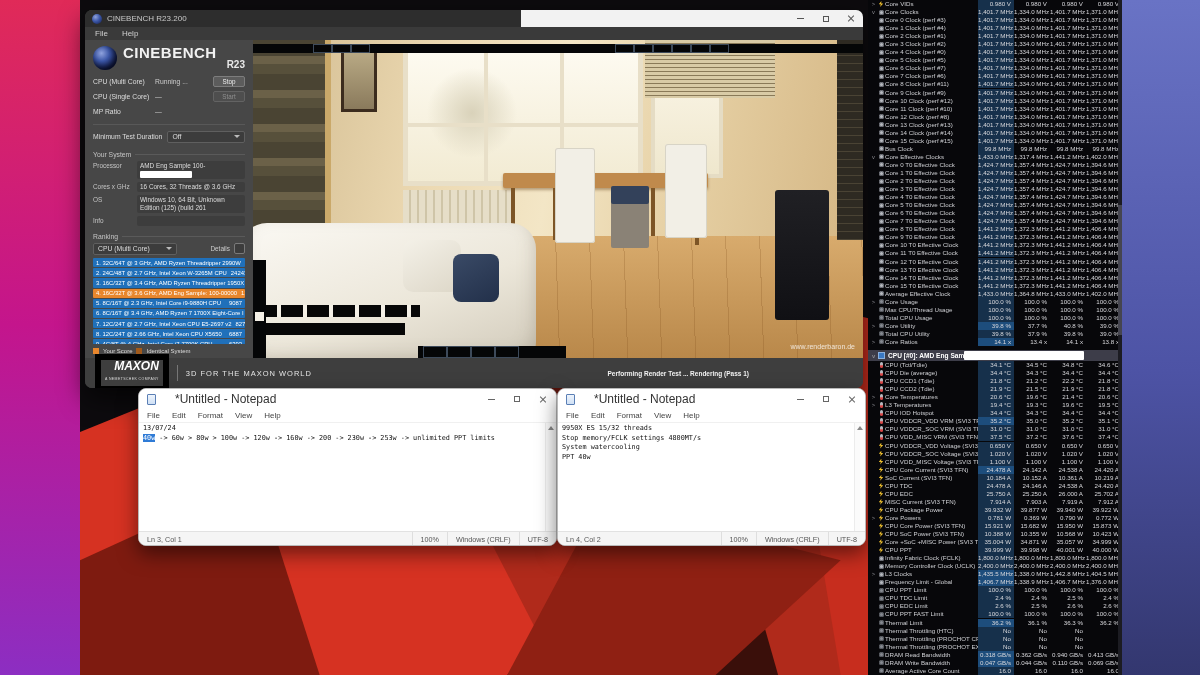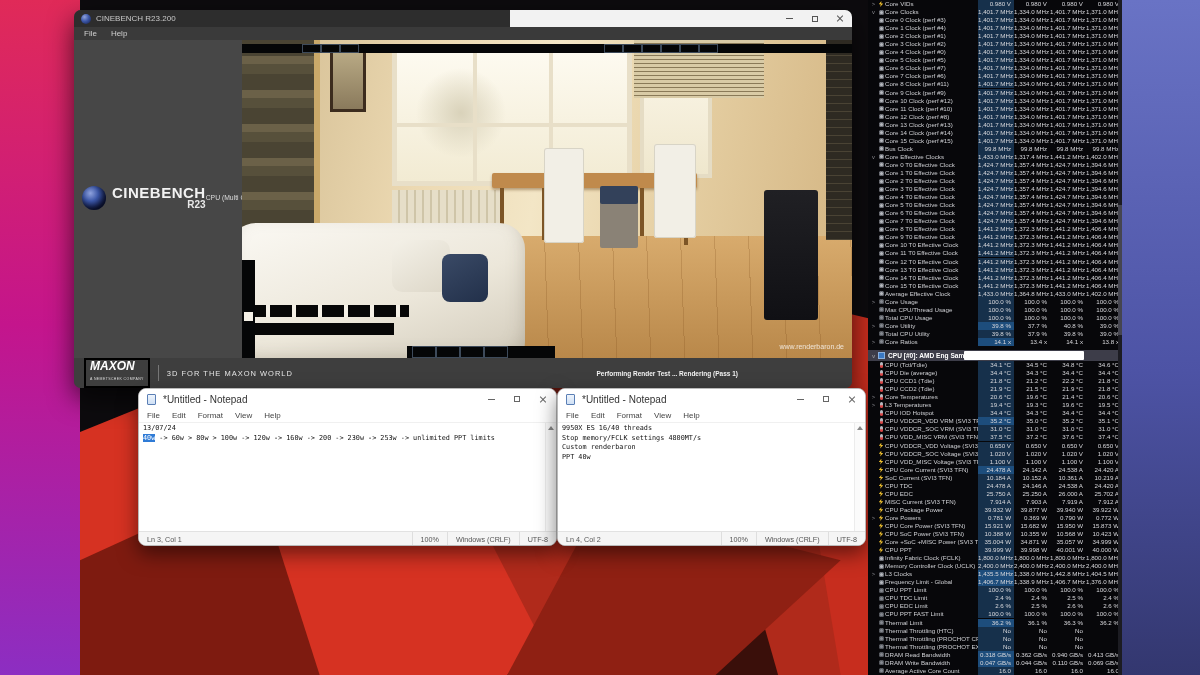--- a/index.html
+++ b/index.html
@@ -16,38 +16,38 @@
   .facet{position:absolute;left:0;top:0;width:100%;height:100%}
   .f1{background:#d63222;clip-path:polygon(0% 64%,32% 44%,54% 100%,0% 100%)}
   .f2{background:#b02a1b;clip-path:polygon(29% 49%,67% 44%,86% 100%,46% 100%)}
   .f3{background:#3a0f0a;clip-path:polygon(41% 100%,60% 62%,67% 100%)}
   .f4{background:#c72d1e;clip-path:polygon(67% 44%,100% 56%,100% 100%,73% 100%)}
   .f5{background:#ef4430;clip-path:polygon(25% 53%,40% 44%,50% 59%)}
   .f6{background:#7e1b10;clip-path:polygon(0% 83%,17% 71%,23% 100%,0% 100%)}
   .f7{background:#8f2013;clip-path:polygon(50% 74%,73% 83%,61% 100%,41% 100%)}
 
   
-  .cbwin{position:absolute;left:74px;top:10px;width:778px;height:378px;border-radius:7px;
+  .cbwin{position:absolute;left:85px;top:10px;width:778px;height:378px;border-radius:7px;
     overflow:hidden;background:#454545;box-shadow:0 10px 26px rgba(0,0,0,.65)}
   .cb-titlebar{height:17px;display:flex}
   .cb-title-left{width:56%;background:#2d2d2d;display:flex;align-items:center;gap:5px;padding-left:7px}
   .cb-title-right{flex:1;background:#f2f2f2;display:flex;justify-content:flex-end;align-items:center}
   .cb-title-text{font-size:8px;color:#c8c8c8}
   .mini-sphere{width:10px;height:10px;border-radius:50%;
     background:radial-gradient(circle at 35% 30%,#8fa2dd,#3c57a8 45%,#101a45)}
   .winbtn{width:25px;height:100%;display:flex;align-items:center;justify-content:center}
   .g-min{width:7px;height:1px;background:#555}
   .g-max{width:6px;height:6px;border:1px solid #555}
   .g-x{position:relative;width:8px;height:8px}
   .g-x i{position:absolute;left:0;top:3.5px;width:8px;height:1px;background:#555;display:block}
   .g-x i:first-child{transform:rotate(45deg)}.g-x i:last-child{transform:rotate(-45deg)}
   .cb-menubar{height:13px;background:#3a3a3a;display:flex;align-items:center;gap:14px;padding-left:10px}
   .cb-menubar span{font-size:8px;color:#cfcfcf}
   .cb-body{display:flex;height:318px}
-  .cb-left{width:168px;background:#474747;padding:4px 8px;display:flex;flex-direction:row;overflow:hidden}
+  .cb-left{width:168px;background:#474747;padding:4px 8px;display:flex;flex-direction:column;overflow:hidden}
   .cb-logo{display:flex;align-items:center;gap:6px;margin:2px 0 5px}
   .sphere{width:24px;height:24px;border-radius:50%;flex:0 0 24px;
     background:radial-gradient(circle at 35% 30%,#8fa2dd 0%,#3c57a8 35%,#141f52 70%,#0a1030 100%);
     box-shadow:inset -2px -3px 6px rgba(0,0,0,.6)}
   .cb-logo-col{flex:1}
   .cb-logo-text{color:#f2f2f2;font-weight:bold;font-size:15px;letter-spacing:.5px;line-height:14px}
   .cb-logo-sub{font-size:10px;text-align:right;color:#e8e8e8;font-weight:bold;line-height:10px}
   .cb-run-row{display:flex;align-items:center;margin-bottom:3px;font-size:6.8px;color:#ddd;min-height:12px}
   .cb-run-row .lab{width:62px}
   .cb-run-row .stat{flex:1;color:#ccc}
@@ -133,36 +133,36 @@
   .tile-left-col{position:absolute;left:0;top:220px;width:13px;height:98px;background:#050607}
   .tile-white{position:absolute;left:2px;top:272px;width:9px;height:9px;background:#f4f0e6}
   .tile-band-ml1{position:absolute;left:2px;top:265px;width:165px;height:12px;
     background:repeating-linear-gradient(90deg,#070707 0 22px,#f4f0e6 22px 26px)}
   .tile-band-ml2{position:absolute;left:2px;top:283px;width:150px;height:12px;background:#070707}
   .tile-band-bot{position:absolute;left:165px;top:306px;width:148px;height:12px;background:#050607}
   .tile-b{position:absolute;top:306px;height:12px;border:1px solid #3d4a5a}
   .rv-watermark{position:absolute;right:8px;bottom:8px;font-size:7px;color:rgba(255,255,255,.78)}
 
   .cb-footer{height:30px;background:#3e3e3e;display:flex;align-items:center;padding:0 10px;gap:8px}
-  .maxon-box{border:2px solid #000000;padding:0 4px;color:#fff;font-weight:bold;font-style:italic;
-    font-size:12px;line-height:13px;text-align:left}
+  .maxon-box{border:6px solid #000000;padding:0 4px;color:#fff;font-weight:bold;font-style:italic;
+    font-size:12px;line-height:13px;text-align:right}
   .maxon-sub{font-size:3.5px;letter-spacing:.4px;font-style:normal;font-weight:normal;color:#ddd}
   .v-div{width:1px;height:16px;background:#777}
   .tagline{font-size:7.5px;color:#e5e5e5;letter-spacing:1px}
   .render-status{margin-left:auto;margin-right:104px;font-size:6.5px;color:#f2f2f2;font-weight:bold}
 
   
   .np{position:absolute;background:#fff;border-radius:8px;overflow:hidden;border:1px solid #b9b9b9;
     box-shadow:0 8px 20px rgba(0,0,0,.5)}
   .np1{left:138px;top:388px;width:419px;height:158px}
   .np2{left:557px;top:388px;width:309px;height:158px}
   .np-title{height:20px;display:flex;align-items:center;padding-left:8px;background:#fff}
   .np-icon{width:9px;height:11px;border:1px solid #5a7fb5;border-radius:1px;
     background:linear-gradient(#eef4fc,#cfe0f5)}
-  .np-title-text{font-size:10px;color:#333;margin-left:7px}
+  .np-title-text{font-size:12px;color:#333;margin-left:19px}
   .np-btns{margin-left:auto;display:flex;height:100%}
   .np-btn{width:26px;display:flex;align-items:center;justify-content:center}
   .np-btn .g-min,.np-btn .g-max{border-color:#666;background-color:#666}
   .np-btn .g-max{background:none}
   .np-btn .g-x i{background:#666}
   .np-menu{height:13px;display:flex;gap:12px;padding-left:8px;align-items:center}
   .np-menu span{font-size:8px;color:#444}
   .np-body{position:relative;background:#fff;height:109px;border-top:1px solid #f0f0f0}
   .np-text{padding:1px 4px;font-family:"DejaVu Sans Mono",monospace;font-size:6.8px;line-height:9.5px;
     color:#111;white-space:pre}
@@ -466,21 +466,21 @@
       </span>
     </div>
     <div class="np-menu">
         <span>File</span>
         <span>Edit</span>
         <span>Format</span>
         <span>View</span>
         <span>Help</span>
       </div>
     <div class="np-body">
-      <div class="np-text"><div>9950X ES 16/40 threads</div><div>Stop memory/FCLK settings 4800MT/s</div><div>Custom renderbaron</div><div>PPT 40w</div></div>
+      <div class="np-text"><div>9950X ES 15/32 threads</div><div>Stop memory/FCLK settings 4800MT/s</div><div>System watercooling</div><div>PPT 40w</div></div>
       <div class="np-scroll">
           <i class="tri-up"></i>
         </div>
     </div>
     <div class="np-status">
       <span class="np-seg first">Ln 4, Col 2</span>
       <span class="np-seg b">100%</span>
       <span class="np-seg b">Windows (CRLF)</span>
       <span class="np-seg b">UTF-8</span>
     </div>

